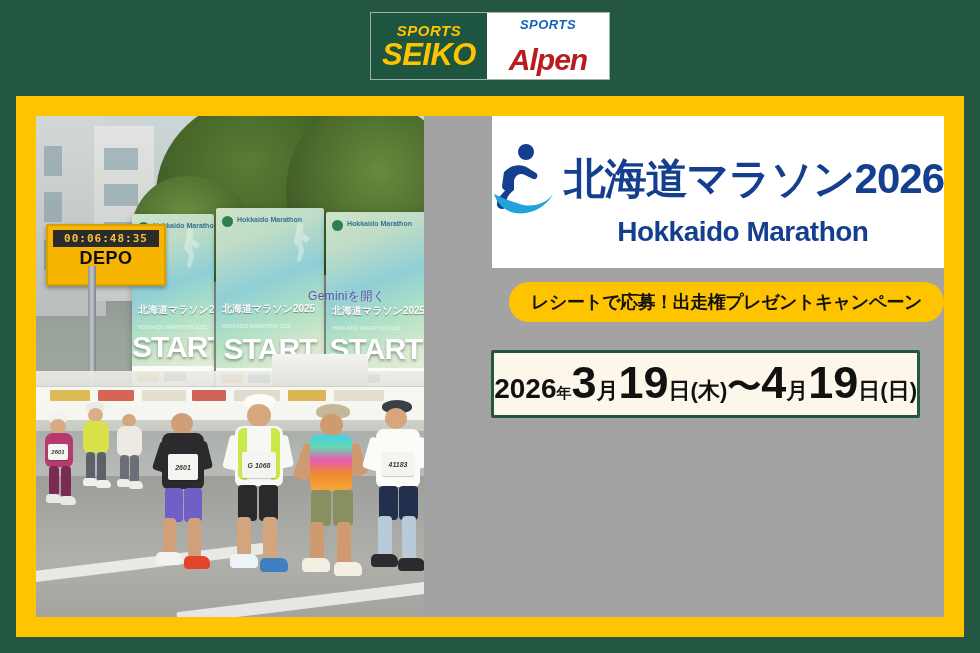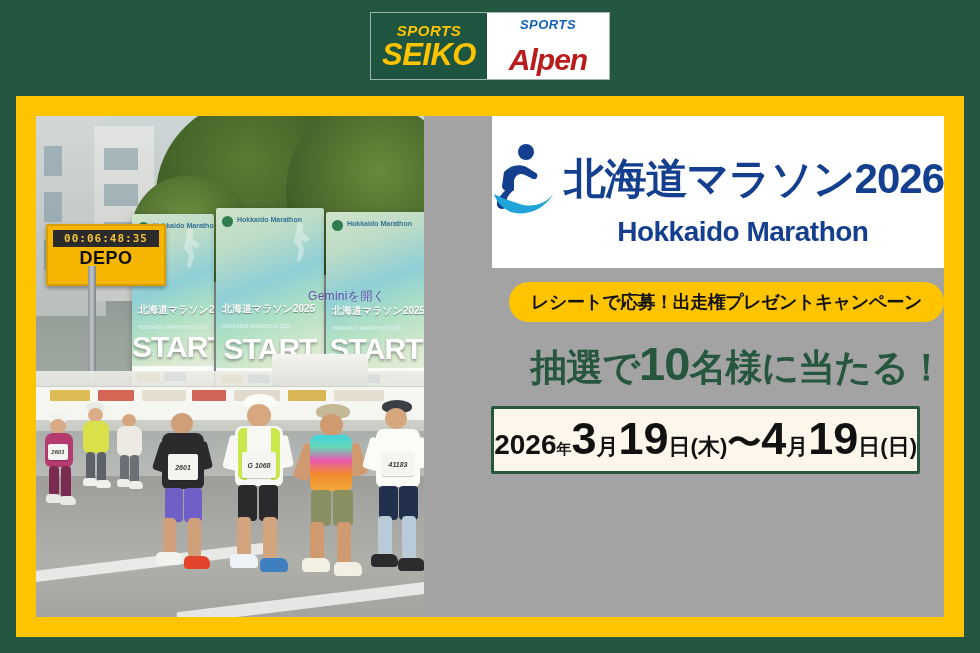--- a/index.html
+++ b/index.html
@@ -605,21 +605,20 @@
           </div>
           <span class="mara-sub">Hokkaido Marathon</span>
         </div>
       </div>
 
       <div class="campaign-pill-wrap">
         <span class="campaign-pill">レシートで応募！出走権プレゼントキャンペーン</span>
       </div>
 
       <div class="headline">
-        <span class="line2"><span>抽選で</span><span class="big-num">10</span><span>名様に当たる！</span></span>
       </div>
 
       <div class="period-box">
         <div class="period-value"><span class="pv-year">2026</span><span class="pv-small">年</span><span class="pv-big">3</span><span class="pv-mid">月</span><span class="pv-big">19</span><span class="pv-mid">日</span><span class="pv-mid">(木)</span><span class="pv-tilde">〜</span><span class="pv-big">4</span><span class="pv-mid">月</span><span class="pv-big">19</span><span class="pv-mid">日</span><span class="pv-mid">(日)</span></div>
       </div>
 
     </div>
   </div>
 </div>
 

